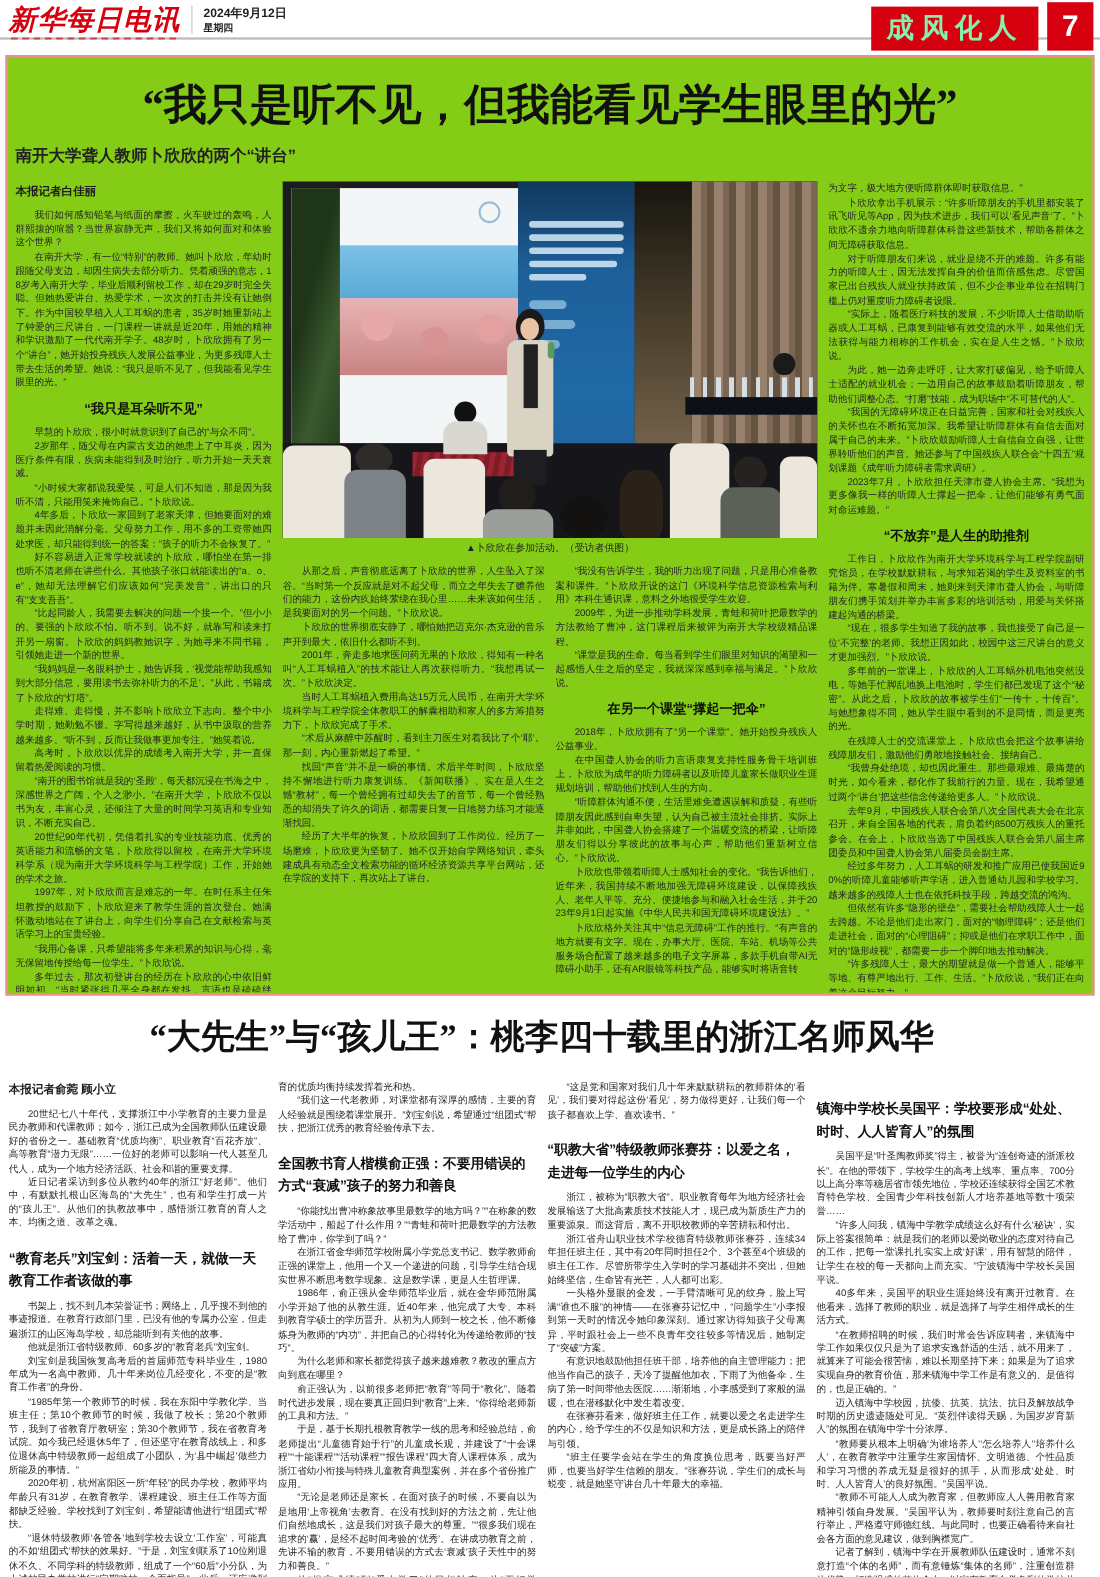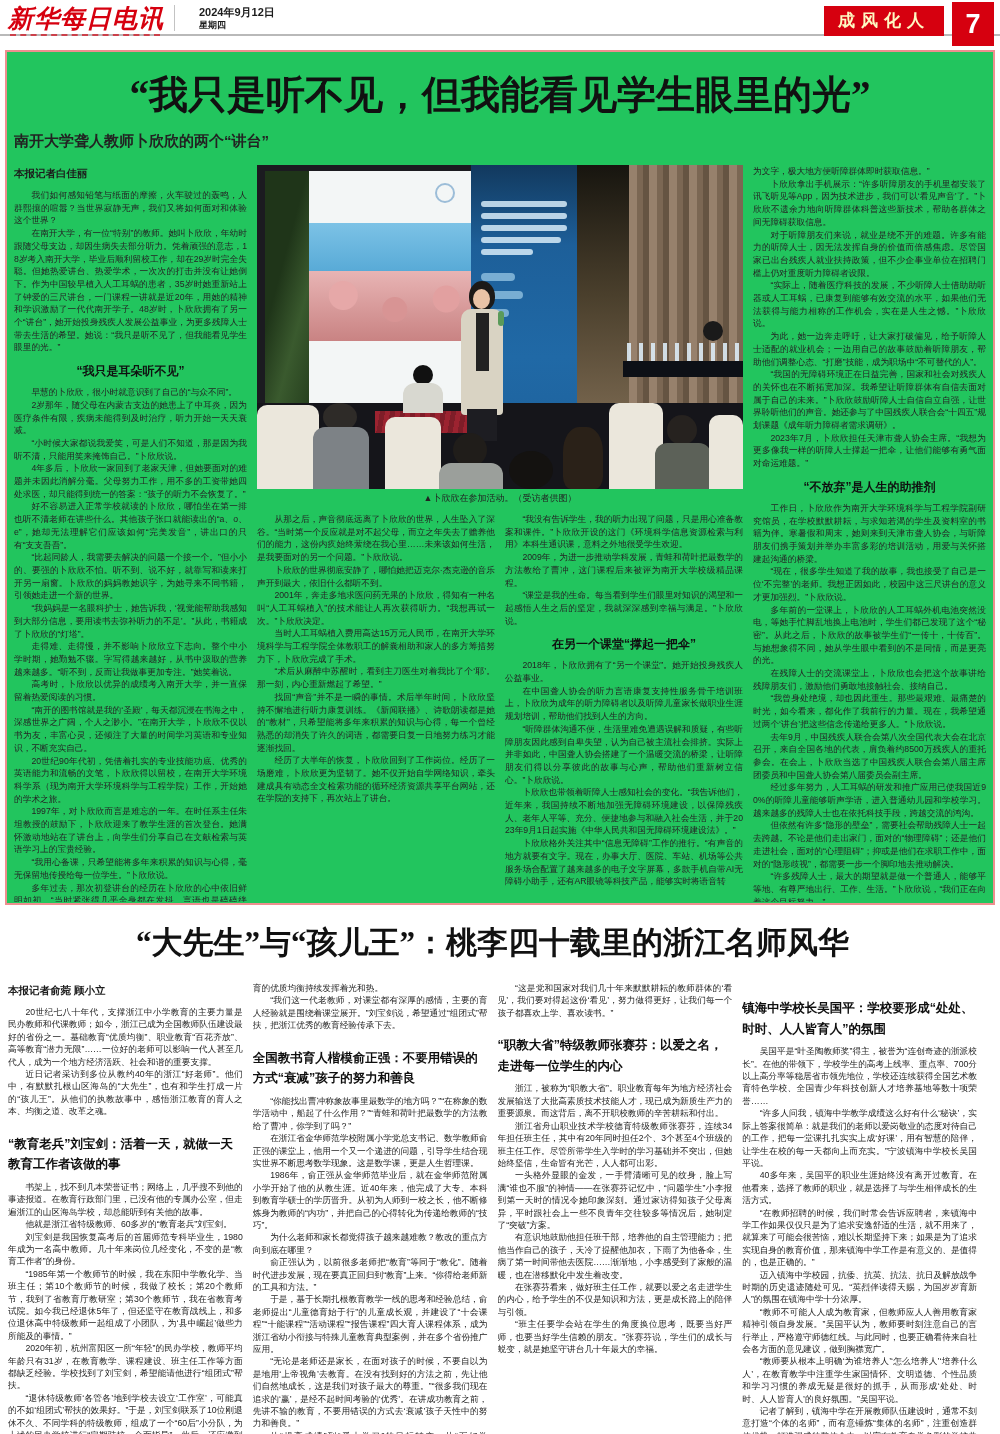--- a/index.html
+++ b/index.html
@@ -4,31 +4,31 @@
 <style>
   html,body{margin:0;padding:0;background:#fff;}
   .page{width:1000px;height:1434px;position:relative;background:#fff;overflow:hidden;
         font-family:"Liberation Sans",sans-serif;color:#1c1c1c;}
   
   .masthead{height:36px;display:flex;align-items:center;padding:2px 6px 0 8px;box-sizing:border-box;
             border-bottom:2px solid #b9b9b9;}
   .logo{color:#d6000f;font-family:"Liberation Serif",serif;font-weight:bold;font-size:25px;
         font-style:italic;letter-spacing:1px;line-height:1;padding-right:10px;}
   .logo-sub{position:absolute;left:10px;top:34px;width:150px;border-bottom:2px dashed #d6000f;opacity:.65;}
-  .dateblock{border-left:1px solid #c3c3c3;padding:1px 0 0 24px;line-height:1.25;}
+  .dateblock{border-left:1px solid #c3c3c3;padding:1px 0 0 10px;line-height:1.25;}
   .date1{font-size:11px;font-weight:bold;}
   .date2{font-size:9px;font-weight:bold;}
   .mast-right{margin-left:auto;display:flex;align-items:flex-start;height:100%;}
-  .section-badge{background:#d6000f;color:#fef9c3;font-weight:bold;font-size:17px;letter-spacing:6px;
+  .section-badge{background:#d6000f;color:#86efac;font-weight:bold;font-size:25px;letter-spacing:6px;
                  padding:3px 14px 4px;margin:4px 8px 0 0;font-family:"Liberation Serif",serif;}
   .pageno{background:#d6000f;color:#fff;font-weight:bold;font-size:27px;width:42px;height:44px;
           display:flex;align-items:center;justify-content:center;}
   
   .art1{position:absolute;left:5px;right:5px;top:50px;height:855px;border:2px solid #ee8f8f;
-        box-sizing:border-box;padding:4px 7px;overflow:hidden;background:#22c55e;}
+        box-sizing:border-box;padding:4px 7px;overflow:hidden;background:#84cc16;}
   .art1-title{font-family:"Liberation Serif",serif;font-weight:bold;font-size:39px;text-align:center;
               letter-spacing:0px;margin:12px 0 10px;color:#111;}
   .art1-subtitle{font-size:15px;font-weight:bold;margin:0 0 14px;color:#222;}
   .cols{display:flex;gap:10px;}
   .col{width:238px;overflow:hidden;}
   .art1 .col{height:737px;}
   .mid{width:486px;}
   .mid-cols{display:flex;gap:10px;height:392px;overflow:hidden;}
   .mid-cols .col{height:392px;}
   .para{font-size:8.7px;line-height:12.7px;text-align:justify;text-indent:2em;word-break:break-all;color:#242424;}
@@ -168,21 +168,21 @@
           </div>
         </div>
         <div class="photo-caption">▲卜欣欣在参加活动。（受访者供图）</div>
         <div class="mid-cols">
           <div class="col">
               <div class="para">从那之后，声音彻底远离了卜欣欣的世界，人生坠入了深谷。“当时第一个反应就是对不起父母，而立之年失去了赡养他们的能力，这份内疚始终萦绕在我心里……未来该如何生活，是我要面对的另一个问题。”卜欣欣说。</div>
               <div class="para">卜欣欣的世界彻底安静了，哪怕她把迈克尔·杰克逊的音乐声开到最大，依旧什么都听不到。</div>
               <div class="para">2001年，奔走多地求医问药无果的卜欣欣，得知有一种名叫“人工耳蜗植入”的技术能让人再次获得听力。“我想再试一次。”卜欣欣决定。</div>
               <div class="para">当时人工耳蜗植入费用高达15万元人民币，在南开大学环境科学与工程学院全体教职工的解囊相助和家人的多方筹措努力下，卜欣欣完成了手术。</div>
               <div class="para">“术后从麻醉中苏醒时，看到主刀医生对着我比了个‘耶’。那一刻，内心重新燃起了希望。”</div>
-              <div class="para">找回“声音”并不是一瞬的事情。术后半年时间，卜欣欣坚持不懈地进行听力康复训练。《新闻联播》、诗歌朗读都是她的“教材”，只希望能将多年来积累的知识与心得，每一个曾经熟悉的却消失了许久的词语，都需要日复一日地努力练习才能逐渐找回。</div>
+              <div class="para">找回“声音”并不是一瞬的事情。术后半年时间，卜欣欣坚持不懈地进行听力康复训练。《新闻联播》、实在是人生之憾“教材”，每一个曾经拥有过却失去了的音节，每一个曾经熟悉的却消失了许久的词语，都需要日复一日地努力练习才能逐渐找回。</div>
               <div class="para">经历了大半年的恢复，卜欣欣回到了工作岗位。经历了一场磨难，卜欣欣更为坚韧了。她不仅开始自学网络知识，牵头建成具有动态全文检索功能的循环经济资源共享平台网站，还在学院的支持下，再次站上了讲台。</div>
             </div>
           <div class="col">
               <div class="para">“我没有告诉学生，我的听力出现了问题，只是用心准备教案和课件。”卜欣欣开设的这门《环境科学信息资源检索与利用》本科生通识课，意料之外地很受学生欢迎。</div>
               <div class="para">2009年，为进一步推动学科发展，青蛙和荷叶把最数学的方法教给了曹冲，这门课程后来被评为南开大学校级精品课程。</div>
               <div class="para">“课堂是我的生命。每当看到学生们眼里对知识的渴望和一起感悟人生之后的坚定，我就深深感到幸福与满足。”卜欣欣说。</div>
               <div class="sec-head">在另一个课堂“撑起一把伞”</div>
               <div class="para">2018年，卜欣欣拥有了“另一个课堂”。她开始投身残疾人公益事业。</div>
               <div class="para">在中国聋人协会的听力言语康复支持性服务骨干培训班上，卜欣欣为成年的听力障碍者以及听障儿童家长做职业生涯规划培训，帮助他们找到人生的方向。</div>
               <div class="para">“听障群体沟通不便，生活里难免遭遇误解和质疑，有些听障朋友因此感到自卑失望，认为自己被主流社会排挤。实际上并非如此，中国聋人协会搭建了一个温暖交流的桥梁，让听障朋友们得以分享彼此的故事与心声，帮助他们重新树立信心。”卜欣欣说。</div>
@@ -252,20 +252,20 @@
           <div class="para">在张赛芬看来，做好班主任工作，就要以爱之名走进学生的内心，给予学生的不仅是知识和方法，更是成长路上的陪伴与引领。</div>
           <div class="para">“班主任要学会站在学生的角度换位思考，既要当好严师，也要当好学生信赖的朋友。”张赛芬说，学生们的成长与蜕变，就是她坚守讲台几十年最大的幸福。</div>
         </div>
       <div class="col">
           <div class="sec-head">镇海中学校长吴国平：学校要形成“处处、时时、人人皆育人”的氛围</div>
           <div class="para">吴国平是“叶圣陶教师奖”得主，被誉为“连创奇迹的浙派校长”。在他的带领下，学校学生的高考上线率、重点率、700分以上高分率等稳居省市领先地位，学校还连续获得全国艺术教育特色学校、全国青少年科技创新人才培养基地等数十项荣誉……</div>
           <div class="para">“许多人问我，镇海中学教学成绩这么好有什么‘秘诀’，实际上答案很简单：就是我们的老师以爱岗敬业的态度对待自己的工作，把每一堂课扎扎实实上成‘好课’，用有智慧的陪伴，让学生在校的每一天都向上而充实。”宁波镇海中学校长吴国平说。</div>
           <div class="para">40多年来，吴国平的职业生涯始终没有离开过教育。在他看来，选择了教师的职业，就是选择了与学生相伴成长的生活方式。</div>
           <div class="para">“在教师招聘的时候，我们时常会告诉应聘者，来镇海中学工作如果仅仅只是为了追求安逸舒适的生活，就不用来了，就算来了可能会很苦恼，难以长期坚持下来；如果是为了追求实现自身的教育价值，那来镇海中学工作是有意义的、是值得的，也是正确的。”</div>
           <div class="para">迈入镇海中学校园，抗倭、抗英、抗法、抗日及解放战争时期的历史遗迹随处可见。“英烈伴读得天赐，为国岁岁育新人”的氛围在镇海中学十分浓厚。</div>
+          <div class="para">“教师要从根本上明确‘为谁培养人’‘怎么培养人’‘培养什么人’，在教育教学中注重学生家国情怀、文明道德、个性品质和学习习惯的养成无疑是很好的抓手，从而形成‘处处、时时、人人皆育人’的良好氛围。”吴国平说。</div>
           <div class="para">“教师不可能人人成为教育家，但教师应人人善用教育家精神引领自身发展。”吴国平认为，教师要时刻注意自己的言行举止，严格遵守师德红线。与此同时，也要正确看待来自社会各方面的意见建议，做到胸襟宽广。</div>
-          <div class="para">“教师要从根本上明确‘为谁培养人’‘怎么培养人’‘培养什么人’，在教育教学中注重学生家国情怀、文明道德、个性品质和学习习惯的养成无疑是很好的抓手，从而形成‘处处、时时、人人皆育人’的良好氛围。”吴国平说。</div>
           <div class="para">记者了解到，镇海中学在开展教师队伍建设时，通常不刻意打造“个体的名师”，而有意锤炼“集体的名师”，注重创造群体优势、打造强盛的整体合力。以富有教育自觉色彩的学校共同价值观体系吸引具有不同教育背景、专业背景的优秀教师，提出了“做优秀教师、育卓越人才、作重大贡献”的群体目标。</div>
         </div>
     </div>
   </div>
 
 </div>
 
 </body></html>

